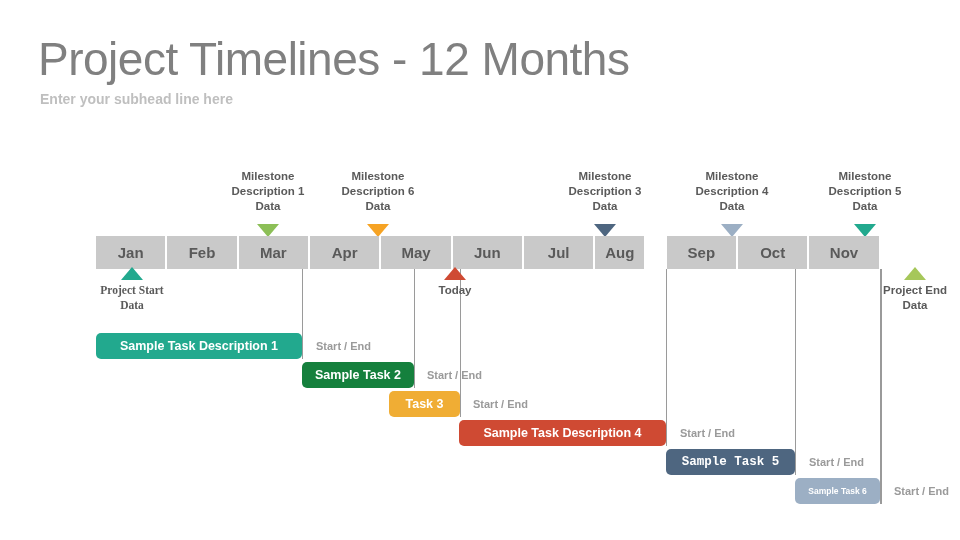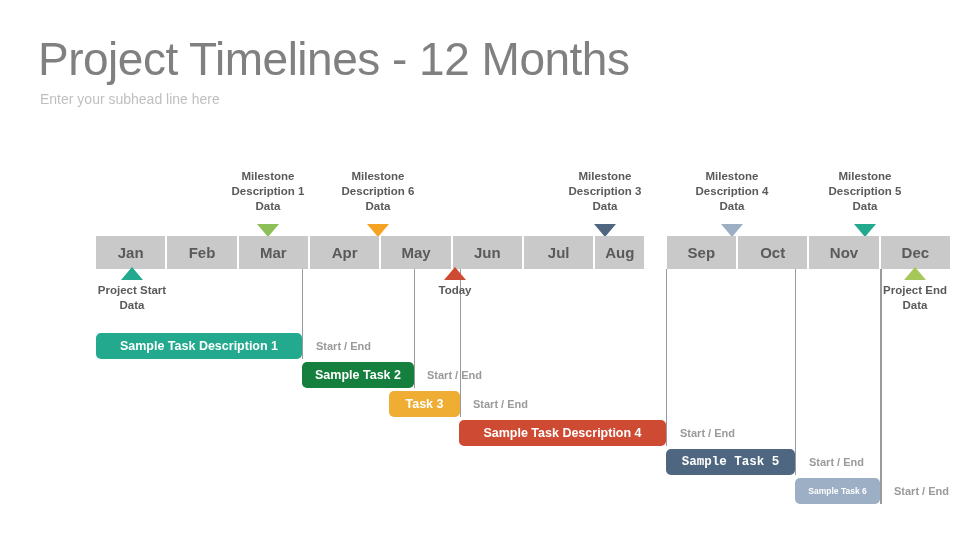--- a/index.html
+++ b/index.html
@@ -26,21 +26,21 @@
     font-weight: 400;
     color: #808080;
     letter-spacing: -0.5px;
     white-space: nowrap;
   }
   #slide-subtitle {
     position: absolute;
     left: 40px;
     top: 91px;
     font-size: 14px;
-    font-weight: 400;
+    font-weight: 700;
     color: #bfbfbf;
     white-space: nowrap;
   }
 
   
   #timeline {
     position: absolute;
     left: 0;
     top: 8px;
     width: 960px;
@@ -218,27 +218,24 @@
       </div>
       <div class="month-cell" style="left: 570.667px; width: 69.3333px;">
         <span>Sep</span>
       </div>
       <div class="month-cell" style="left: 642px; width: 69.3333px;">
         <span>Oct</span>
       </div>
       <div class="month-cell" style="left: 713.333px; width: 69.3333px;">
         <span>Nov</span>
       </div>
-      <div class="month-cell" style="left: 784.667px; width: 69.3333px;">
-        <span>Dec</span>
-      </div>
     </div>
   <div id="endpoints">
       <div class="marker-up" style="left: 77px; top: 259px; border-bottom: 13px solid rgb(34, 169, 142);"></div>
-      <div class="endpoint-label" style="left: 28px; top: 275px;">
+      <div class="endpoint-label" style="left: 28px; top: 275px; font-family: Liberation Serif, serif;">
         <div>Project Start</div>
         <div>Data</div>
       </div>
       <div class="marker-up" style="left: 400px; top: 259px; border-bottom: 13px solid rgb(207, 74, 51);"></div>
       <div class="endpoint-label" style="left: 351px; top: 275px;">
         <div>Today</div>
       </div>
       <div class="marker-up" style="left: 860px; top: 259px; border-bottom: 13px solid rgb(166, 199, 90);"></div>
       <div class="endpoint-label" style="left: 811px; top: 275px;">
         <div>Project End</div>

